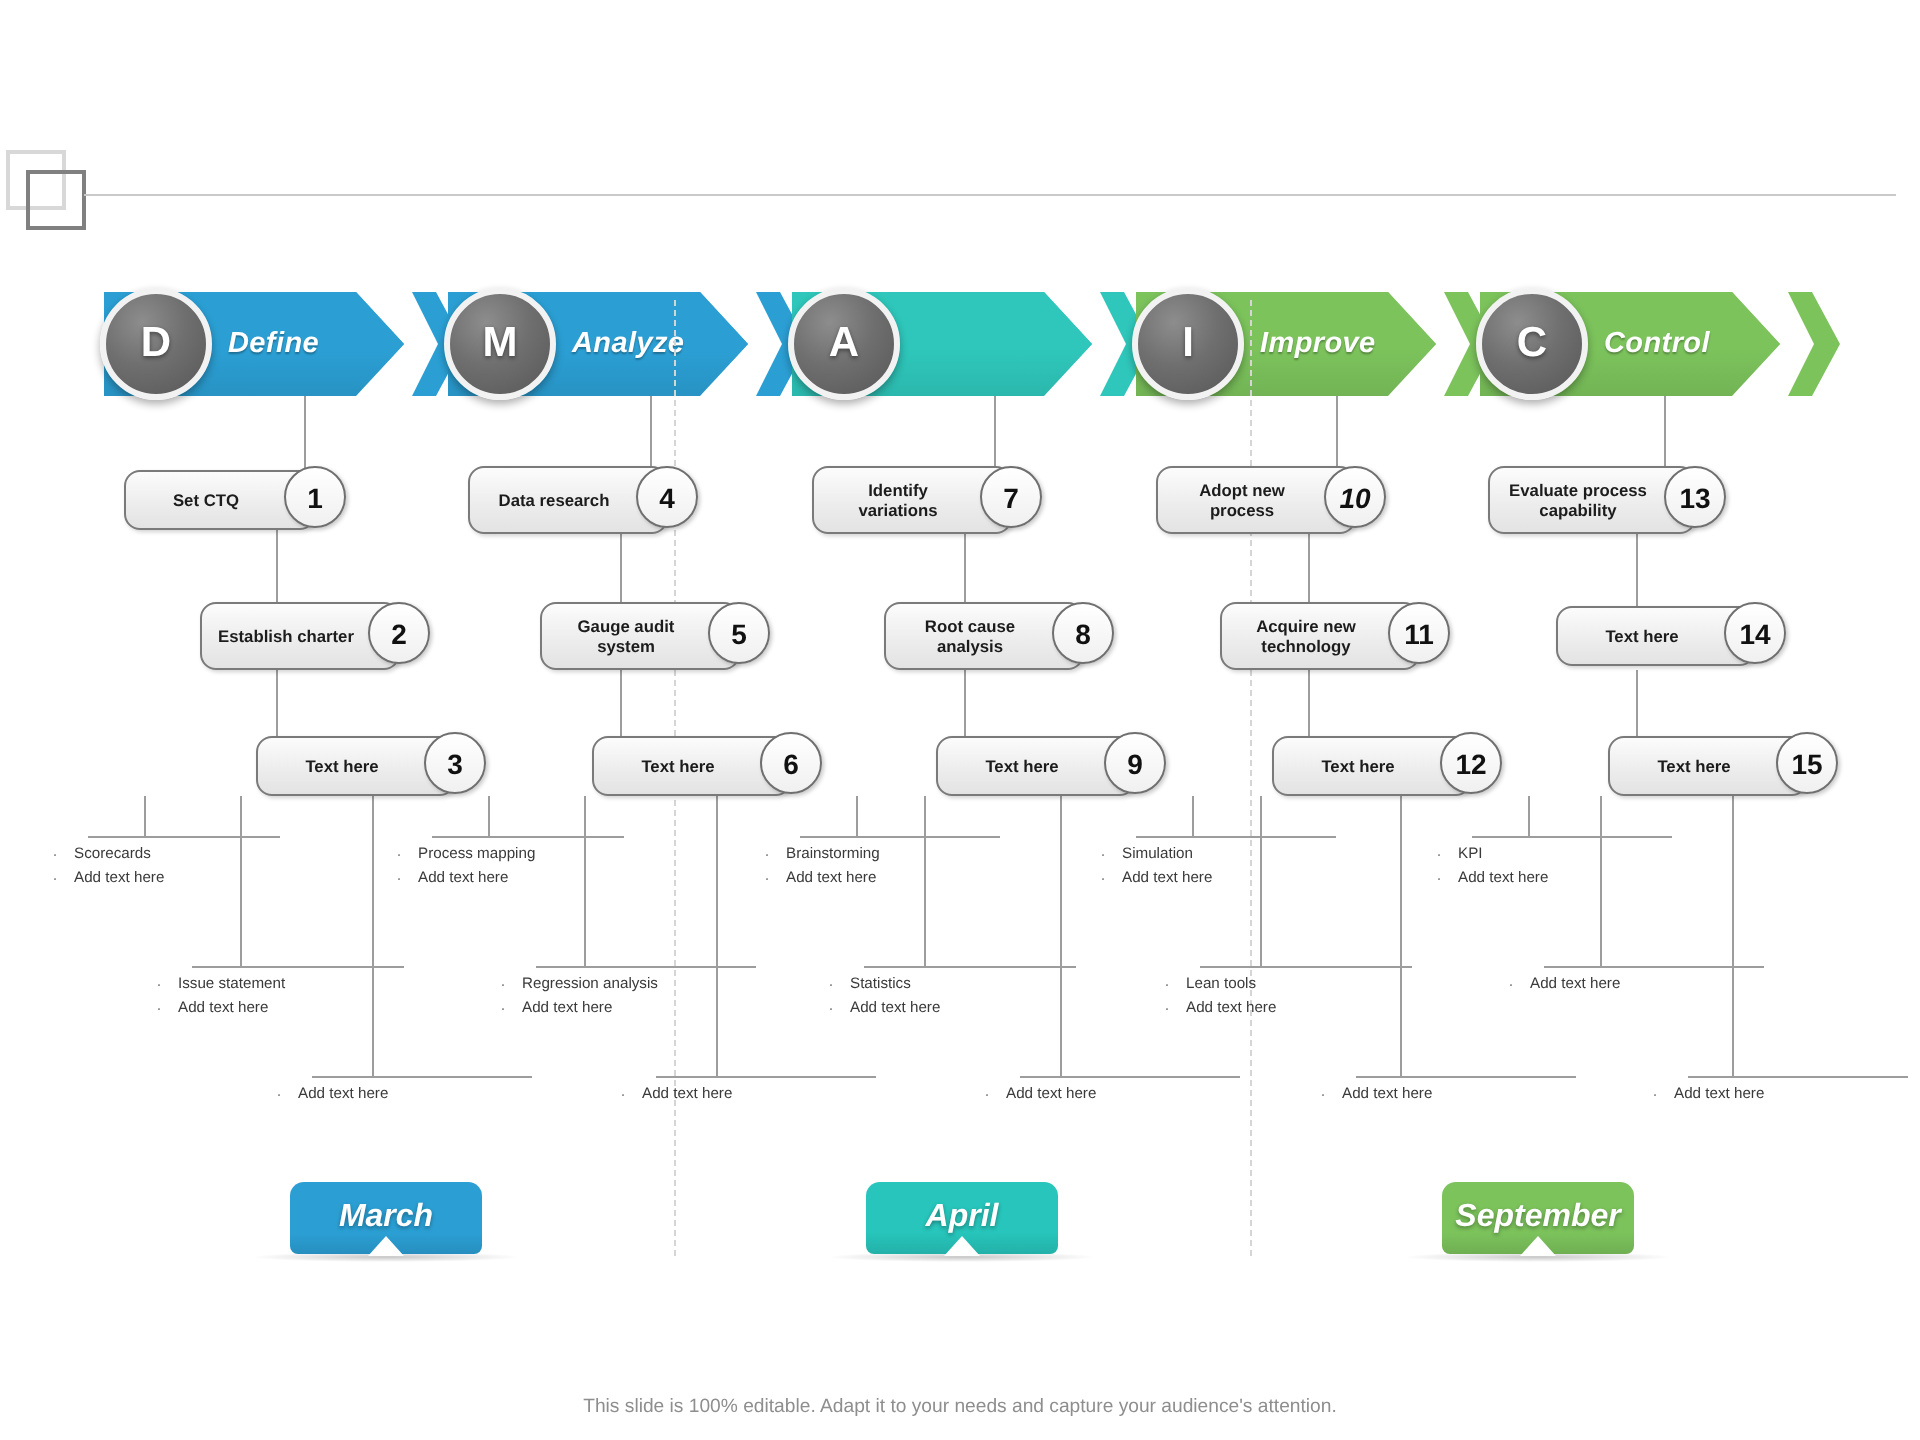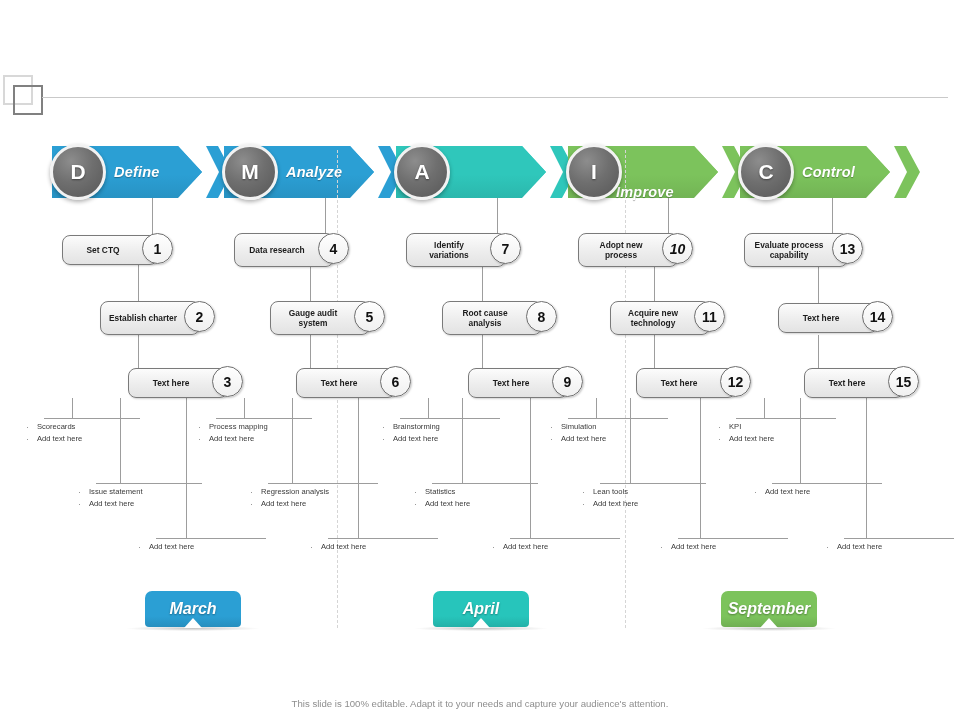--- a/index.html
+++ b/index.html
@@ -132,21 +132,21 @@
         <div class="medal" style="left: -2px;">M</div>
       </div>
       <div class="phase" style="left: 396px; width: 186px;">
         <div class="arrowbody" style="width: 150px; background: linear-gradient(rgb(47, 199, 187) 0%, rgb(47, 199, 187) 55%, rgba(0, 0, 0, 0.08) 100%), rgb(47, 199, 187);"></div>
         <div class="chev" style="left: 154px; background: rgb(47, 199, 187);"></div>
         <div class="medal" style="left: -2px;">A</div>
       </div>
       <div class="phase" style="left: 568px; width: 186px;">
         <div class="arrowbody" style="width: 150px; background: linear-gradient(rgb(124, 195, 92) 0%, rgb(124, 195, 92) 55%, rgba(0, 0, 0, 0.08) 100%), rgb(124, 195, 92);"></div>
         <div class="chev" style="left: 154px; background: rgb(124, 195, 92);"></div>
-        <div class="phase-label" style="left: 48px; margin-top: 20px;">Improve</div>
+        <div class="phase-label" style="left: 62px;">Improve</div>
         <div class="medal" style="left: -2px;">I</div>
       </div>
       <div class="phase" style="left: 740px; width: 186px;">
         <div class="arrowbody" style="width: 150px; background: linear-gradient(rgb(124, 195, 92) 0%, rgb(124, 195, 92) 55%, rgba(0, 0, 0, 0.08) 100%), rgb(124, 195, 92);"></div>
         <div class="chev" style="left: 154px; background: rgb(124, 195, 92);"></div>
         <div class="phase-label" style="left: 62px;">Control</div>
         <div class="medal" style="left: -2px;">C</div>
       </div>
     </div>
 

